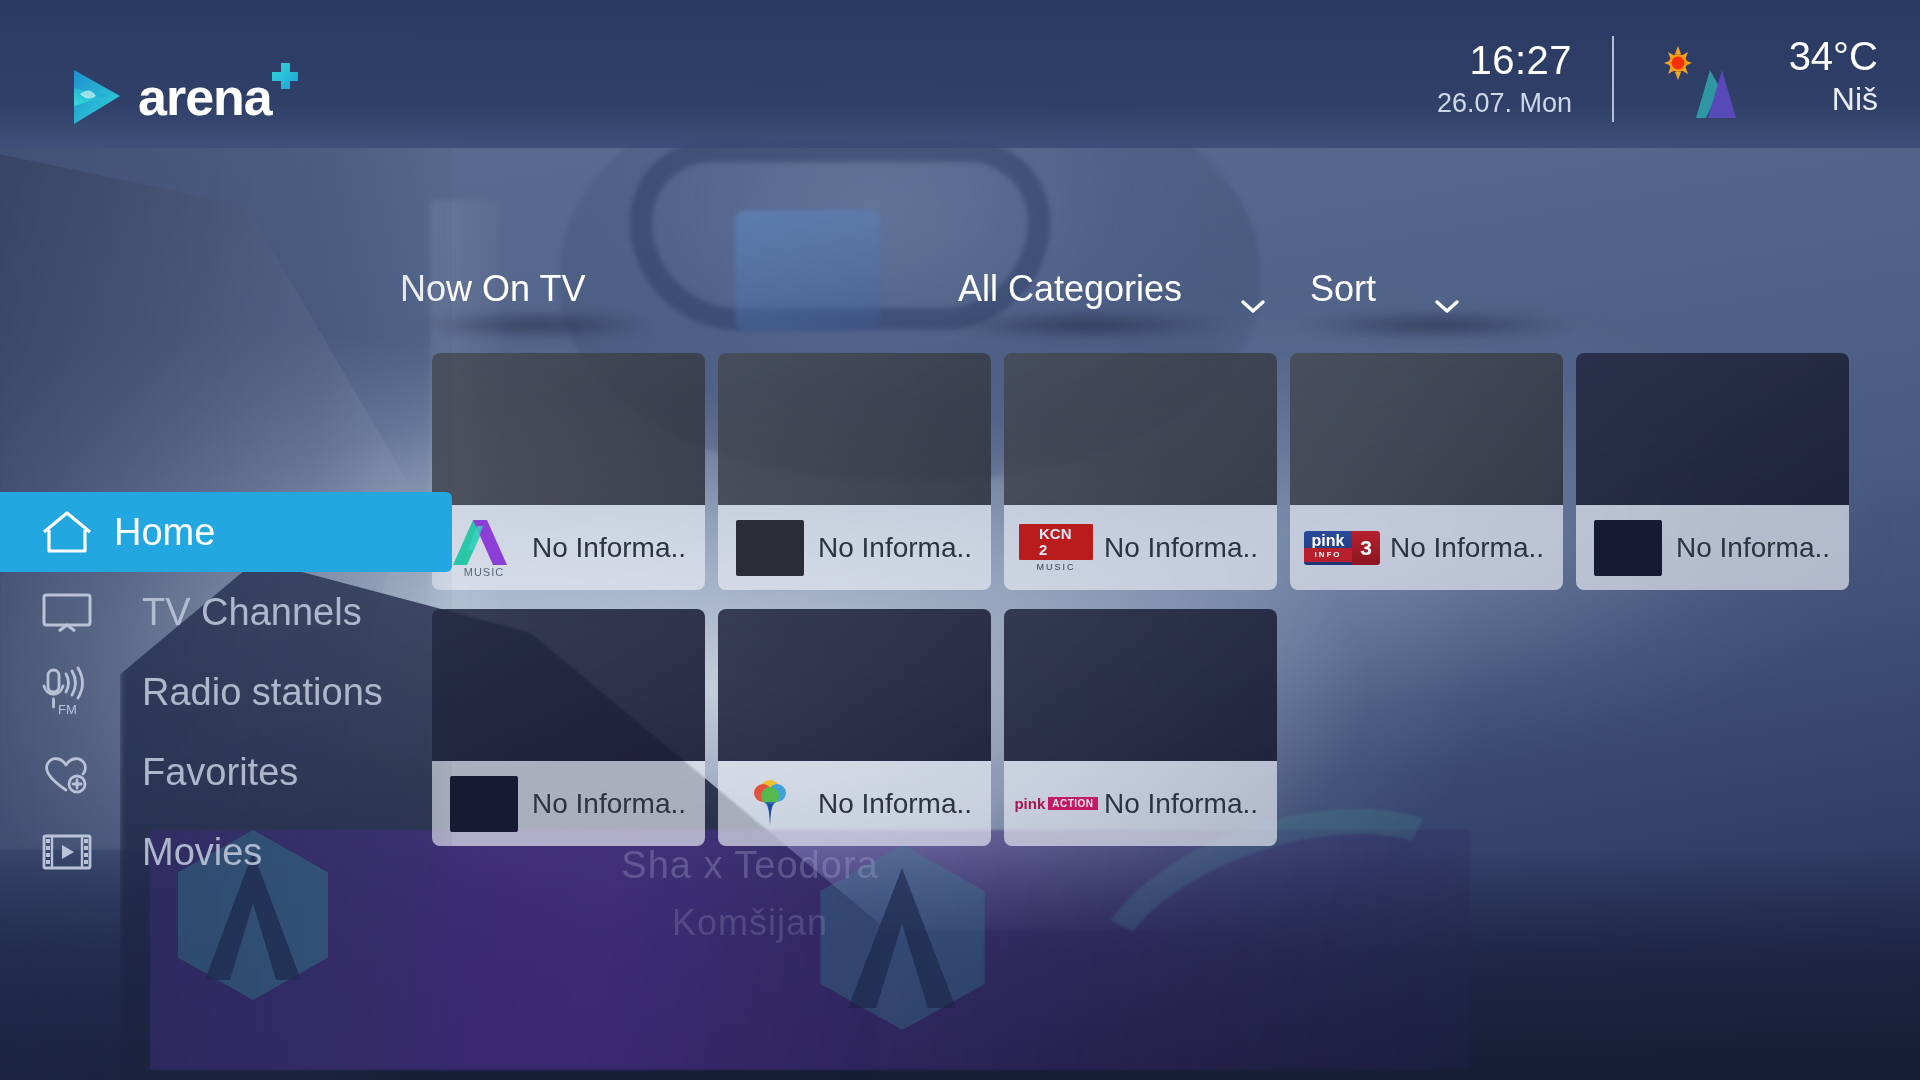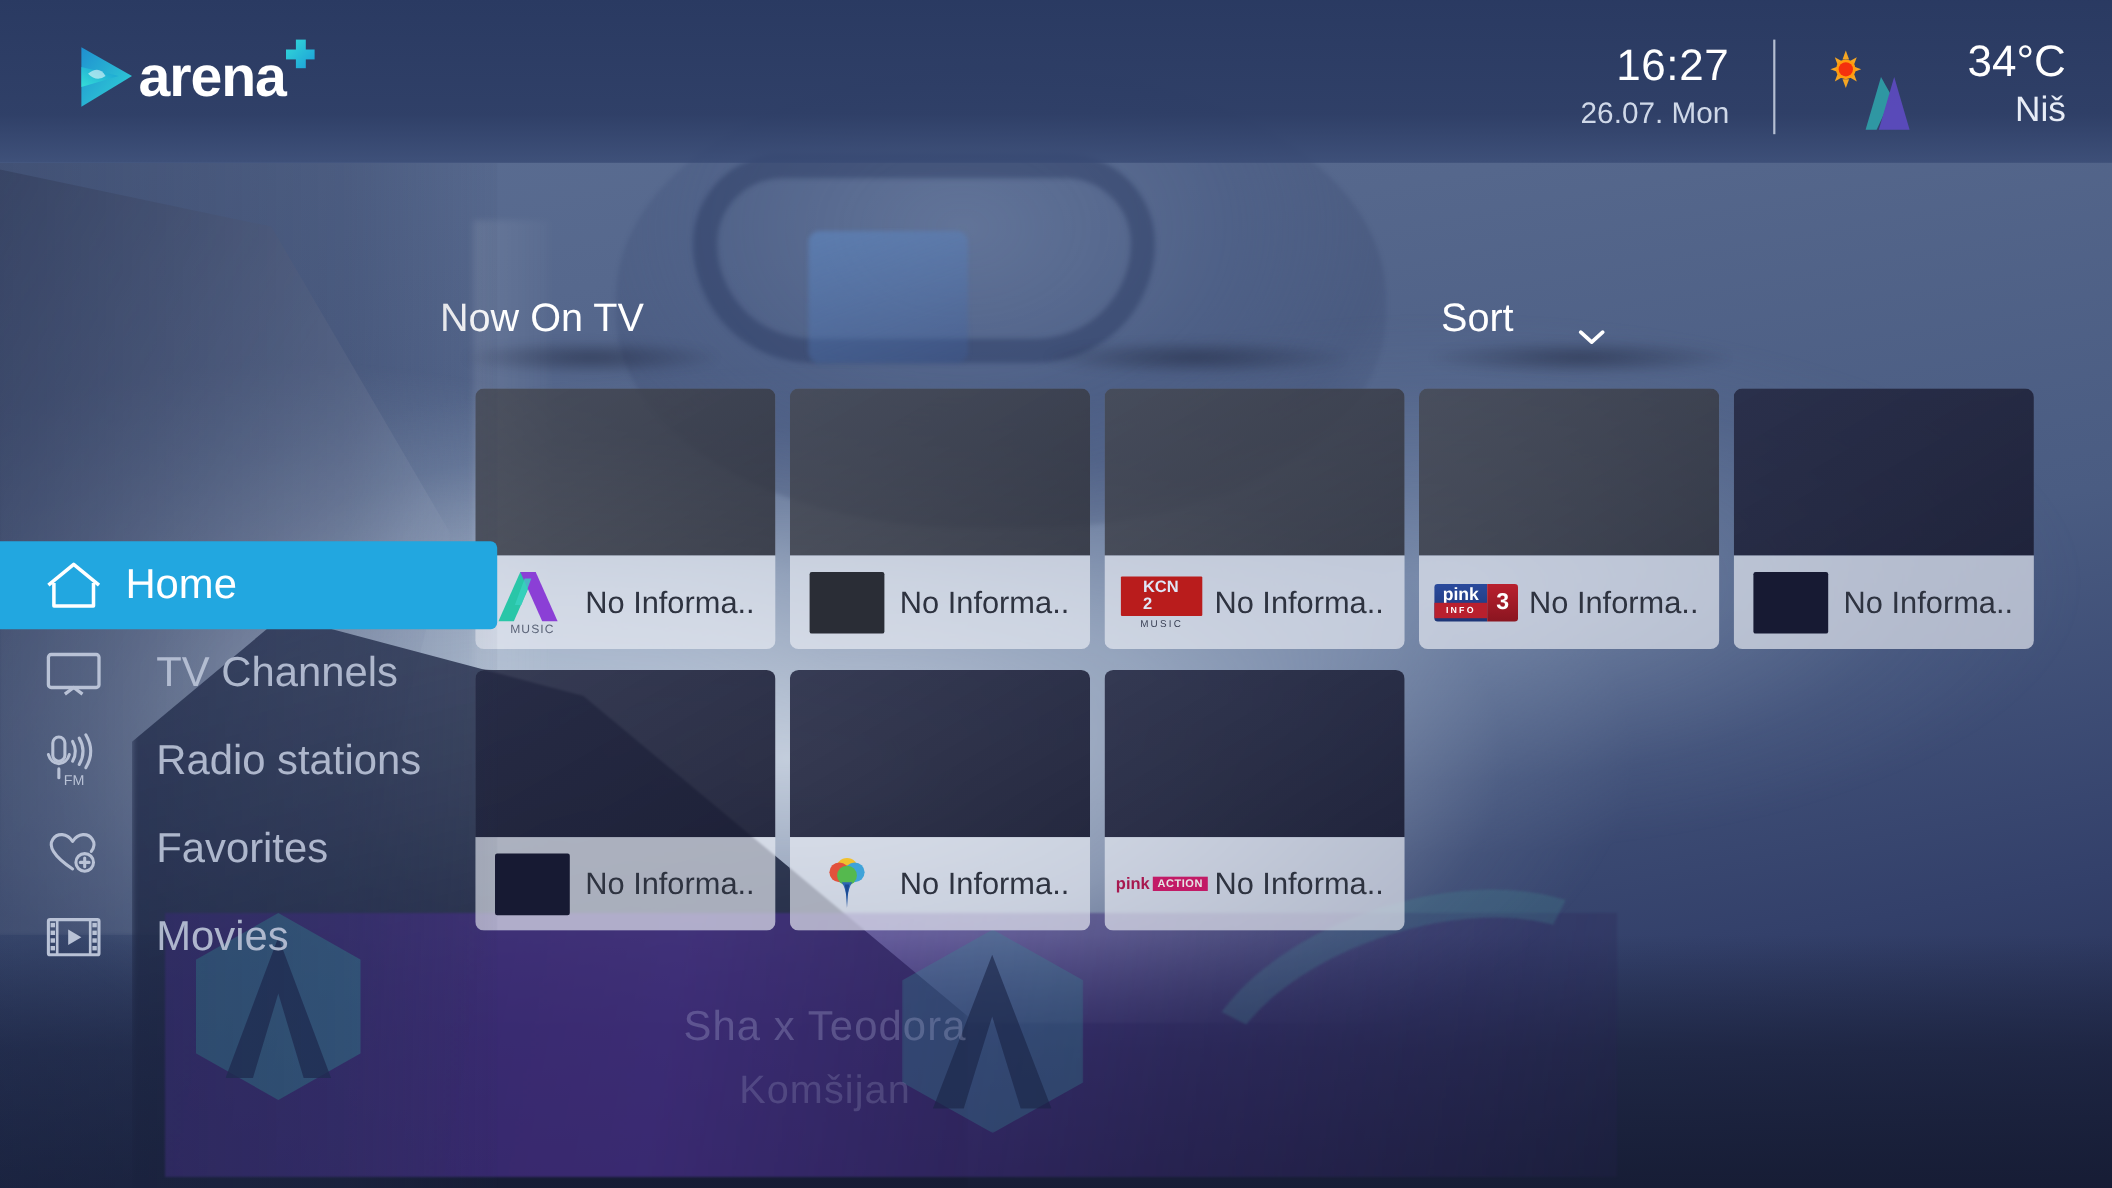--- a/index.html
+++ b/index.html
@@ -102,40 +102,40 @@
   }
   .bg-swoosh {
     position: absolute; left: 1080px; top: 820px; width: 420px; height: 240px;
     border-radius: 50%;
     border: 26px solid rgba(70,150,150,0.22);
     border-color: rgba(70,150,150,0.22) transparent transparent transparent;
     transform: rotate(-18deg);
     filter: blur(1px);
   }
   .bg-artist-text {
-    position: absolute; left: 0; top: 904px; width: 1500px;
+    position: absolute; left: 0; top: 836px; width: 1500px;
     text-align: center;
     color: rgba(176,180,215,0.30);
     font-size: 38px;
     letter-spacing: 1px;
     line-height: 58px;
     font-weight: 400;
     filter: blur(0.4px);
   }
   .bg-artist-text .sub { font-size: 36px; color: rgba(176,180,215,0.22); }
 
   
   .topbar {
     position: absolute; left: 0; top: 0; width: 1920px; height: 148px;
     background: linear-gradient(to bottom, rgba(40,56,96,0.96) 0%, rgba(44,60,100,0.92) 70%, rgba(56,74,116,0.80) 100%);
     z-index: 10;
   }
   .logo-wrap {
-    position: absolute; left: 68px; top: 39px;
-    display: flex; align-items: center; gap: 0;
+    position: absolute; left: 68px; top: 66px;
+    display: flex; align-items: center; gap: 12px;
   }
   .logo-mark { width: 58px; height: 62px; position: relative; }
   .logo-text {
     color: #ffffff; font-size: 52px; font-weight: bold; letter-spacing: -1px;
     position: relative;
   }
   .logo-plus {
     position: absolute; right: -26px; top: -4px;
     width: 26px; height: 26px;
   }
@@ -445,20 +445,28 @@
 
     <div class="toolbar">
       <div class="tb-underline" style="left:-30px; top:42px; width:230px;"></div>
       <div class="tb-underline" style="left:500px; top:42px; width:270px;"></div>
       <div class="tb-underline" style="left:850px; top:42px; width:270px;"></div>
 
       <div class="tb-item tb-now">
         <span>Now On TV</span>
       </div>
 
+      <div class="tb-item tb-cat">
+        <span>All Categories</span>
+        <span class="chev">
+          <svg width="26" height="16" viewBox="0 0 26 16" fill="none" stroke="#ffffff" stroke-width="3.4" stroke-linecap="round" stroke-linejoin="round">
+            <path d="M3 4 L13 13 L23 4"></path>
+          </svg>
+        </span>
+      </div>
 
       <div class="tb-item tb-sort">
         <span>Sort</span>
         <span class="chev">
           <svg width="26" height="16" viewBox="0 0 26 16" fill="none" stroke="#ffffff" stroke-width="3.4" stroke-linecap="round" stroke-linejoin="round">
             <path d="M3 4 L13 13 L23 4"></path>
           </svg>
         </span>
       </div>
     </div>

